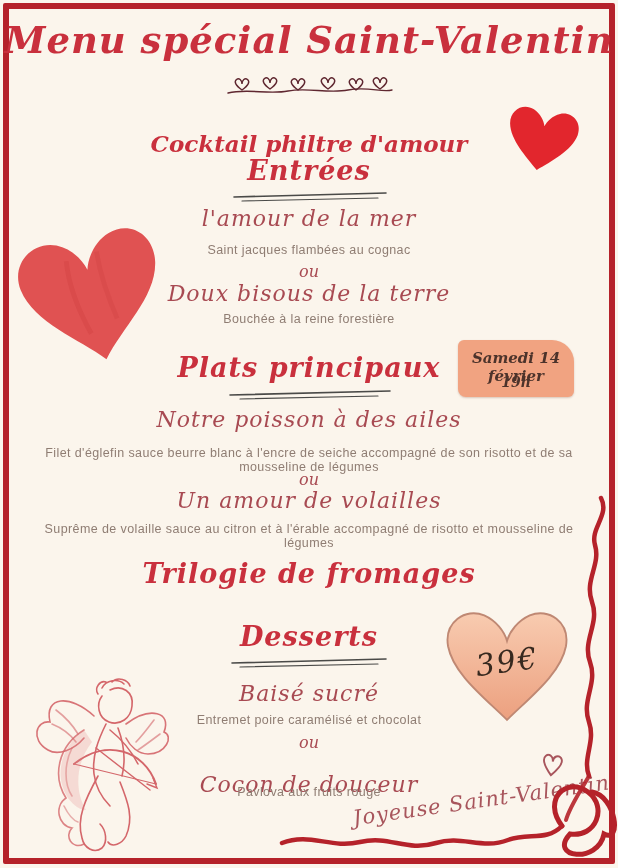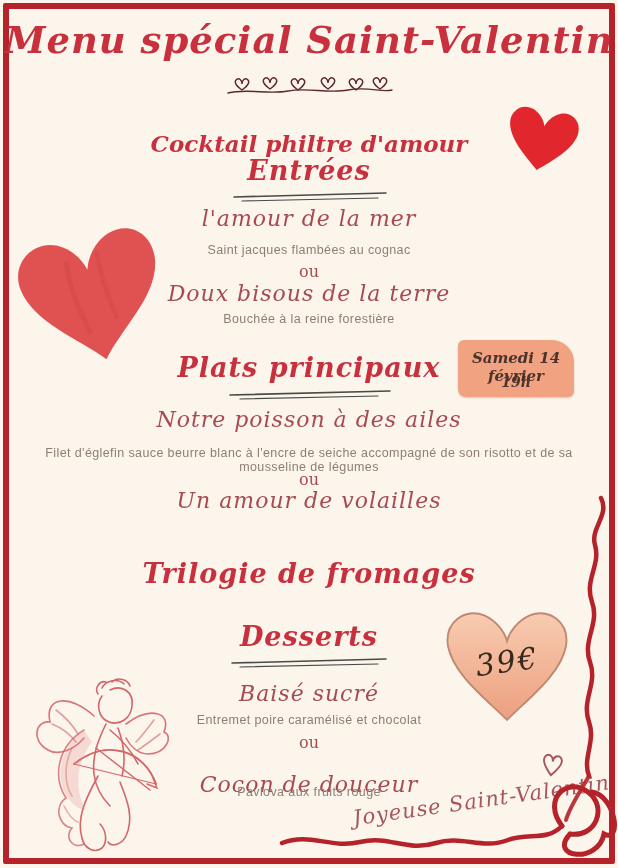--- a/index.html
+++ b/index.html
@@ -16,21 +16,21 @@
     top:18px;font-size:37px;font-weight:bold;font-style:italic;
     color:#c9303d;letter-spacing:1px;margin:0;
   }
   .script-sub{
     top:110px;font-size:23px;font-weight:bold;font-style:italic;color:#c9303d;margin-top:20px;
   }
   .section-heading{
     font-size:27px;font-weight:bold;font-style:italic;color:#c9303d;letter-spacing:1px;
   }
   .dish-name{font-size:22px;font-style:italic;color:#a84a52;letter-spacing:1px;}
-  .or-word{font-size:16px;color:#a84a52;}
+  .or-word{font-size:16px;font-style:italic;color:#a84a52;}
   .dish-desc{
     font-family:"Liberation Sans",sans-serif;font-size:12.5px;color:#8f7d73;
     letter-spacing:.4px;
   }
   .underline-svg{position:absolute;}
   .date-box{
     position:absolute;left:458px;top:304px;width:116px;height:57px;
     background:#f1a381;border-radius:6px 22px 6px 8px;
     box-shadow:0 1px 2px rgba(120,60,40,.25);
     text-align:center;color:#4c332b;font-style:italic;margin-top:36px;
@@ -103,20 +103,21 @@
   <div class="centered section-heading" style="top:352px">Plats principaux</div>
   <svg class="underline-svg deco" style="left:228px;top:389px" width="164" height="12" viewBox="0 0 164 12">
     <path d="M2 6 L162 2" stroke="#4a4a48" stroke-width="1.6" fill="none" stroke-linecap="round"></path>
     <path d="M12 10 L150 7" stroke="#4a4a48" stroke-width="1.2" fill="none" stroke-linecap="round"></path>
   </svg>
 
   <div class="centered dish-name" style="top:407px">Notre poisson à des ailes</div>
   <div class="centered dish-desc" style="top:446px;left:20px;right:20px">Filet d'églefin sauce beurre blanc à l'encre de seiche accompagné de son risotto et de sa mousseline de légumes</div>
   <div class="centered or-word" style="top:470px">ou</div>
   <div class="centered dish-name" style="top:488px">Un amour de volailles</div>
+  <div class="centered dish-desc" style="top:522px;left:20px;right:20px">Suprême de volaille sauce au citron et à l'érable accompagné de risotto et mousseline de légumes</div>
 
   <div class="centered section-heading" style="top:621px">Desserts</div>
 
   <div class="centered section-heading" style="top:558px">Trilogie de fromages</div>
   <svg class="underline-svg deco" style="left:230px;top:657px" width="158" height="12" viewBox="0 0 158 12">
     <path d="M2 6 L156 2" stroke="#4a4a48" stroke-width="1.6" fill="none" stroke-linecap="round"></path>
     <path d="M10 10 L148 7" stroke="#4a4a48" stroke-width="1.2" fill="none" stroke-linecap="round"></path>
   </svg>
 
   <div class="centered dish-name" style="top:681px">Baisé sucré</div>

